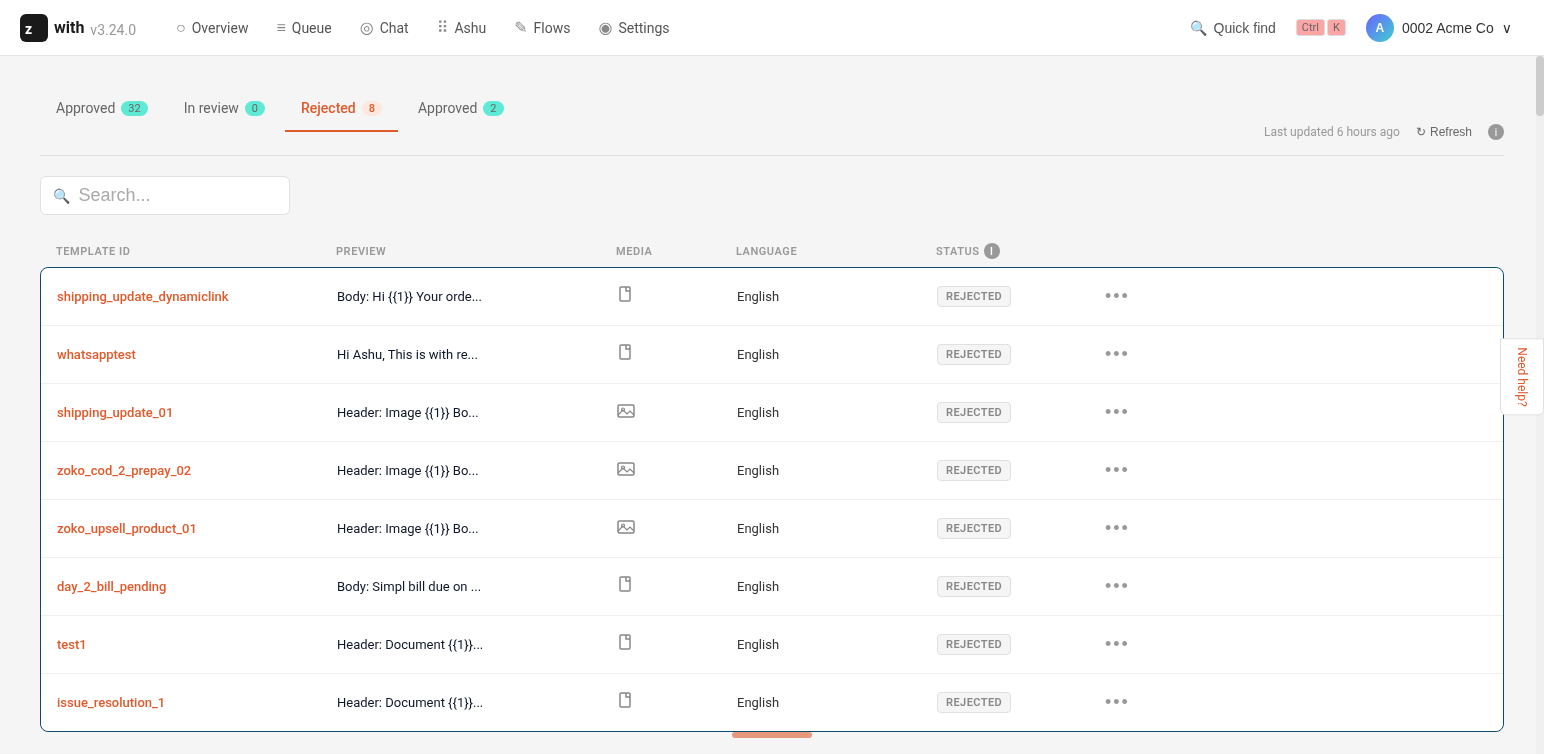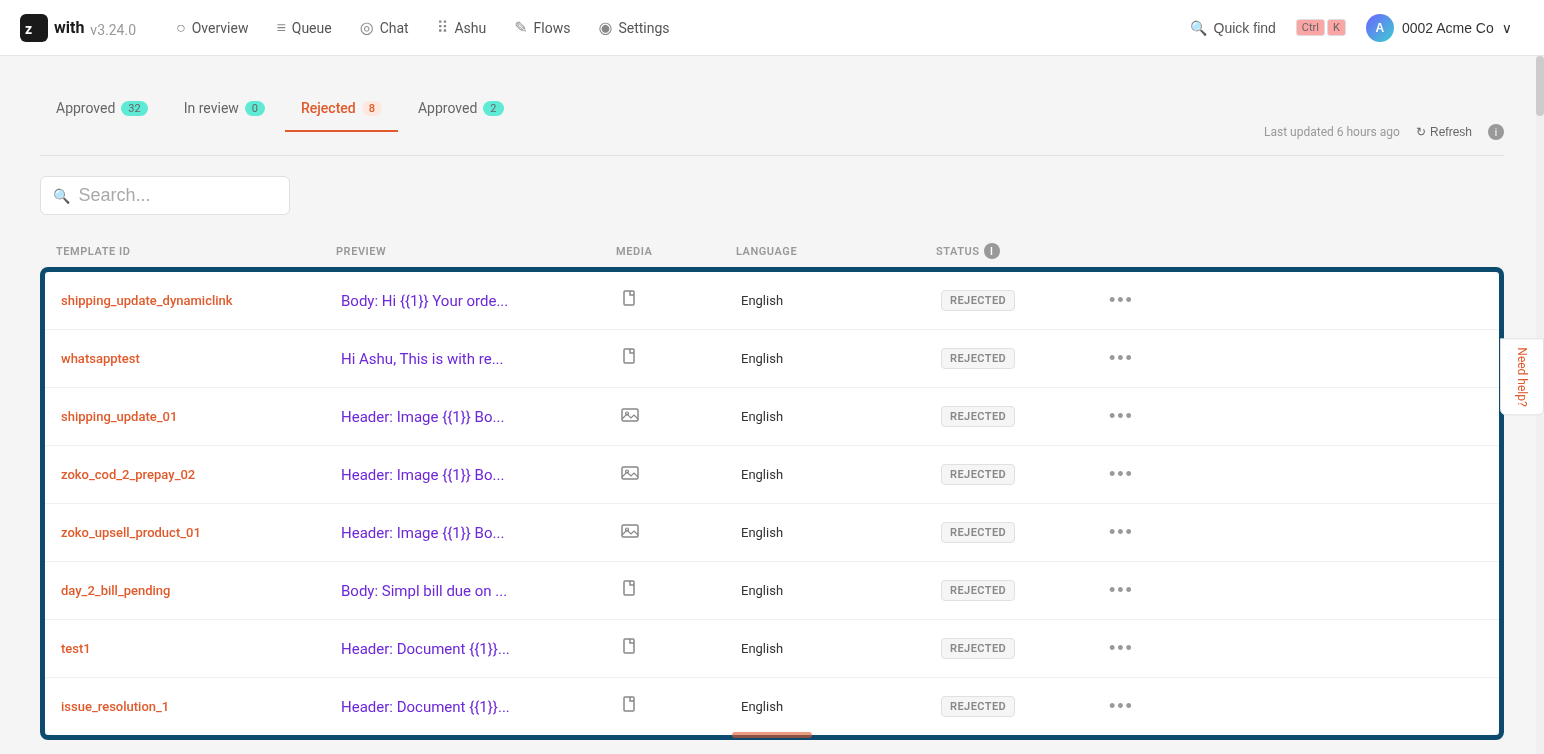--- a/index.html
+++ b/index.html
@@ -235,22 +235,22 @@
       cursor: pointer;
     }
     .table-row:first-child { border-radius: 8px 8px 0 0; }
     .table-row:last-child { border-radius: 0 0 8px 8px; border-bottom: none; }
     .template-id {
       color: #e05a2b;
       font-size: 13px;
       font-weight: 500;
     }
     .preview-text {
-      color: #6d28d9;
-      font-size: 15px;
+      color: #0f172a;
+      font-size: 13px;
       white-space: nowrap;
       overflow: hidden;
       text-overflow: ellipsis;
     }
     .media-icon {
       color: #777;
       font-size: 16px;
     }
     .language-text {
       color: #333;
@@ -414,21 +414,21 @@
       <div>PREVIEW</div>
       <div>MEDIA</div>
       <div>LANGUAGE</div>
       <div class="table-header-info">
         STATUS
         <div class="info-icon">i</div>
       </div>
       <div></div>
     </div>
 
-    <div style="border-radius: 8px; overflow: hidden; border: 5px solid #0c4a6e;">
+    <div style="border-radius: 8px; overflow: hidden; border: 1px solid #0c4a6e;">
 
       <div class="table-row">
         <div class="template-id">shipping_update_dynamiclink</div>
         <div class="preview-text">Body: Hi {{1}} Your orde...</div>
         <div class="media-icon">
           <svg width="18" height="18" viewBox="0 0 18 18" fill="none">
               <rect x="3" y="1" width="10" height="14" rx="1" stroke="#888" stroke-width="1.5"></rect>
               <polyline points="9,1 9,5 13,5" stroke="#888" stroke-width="1.5" fill="none"></polyline>
             </svg>
         </div>

